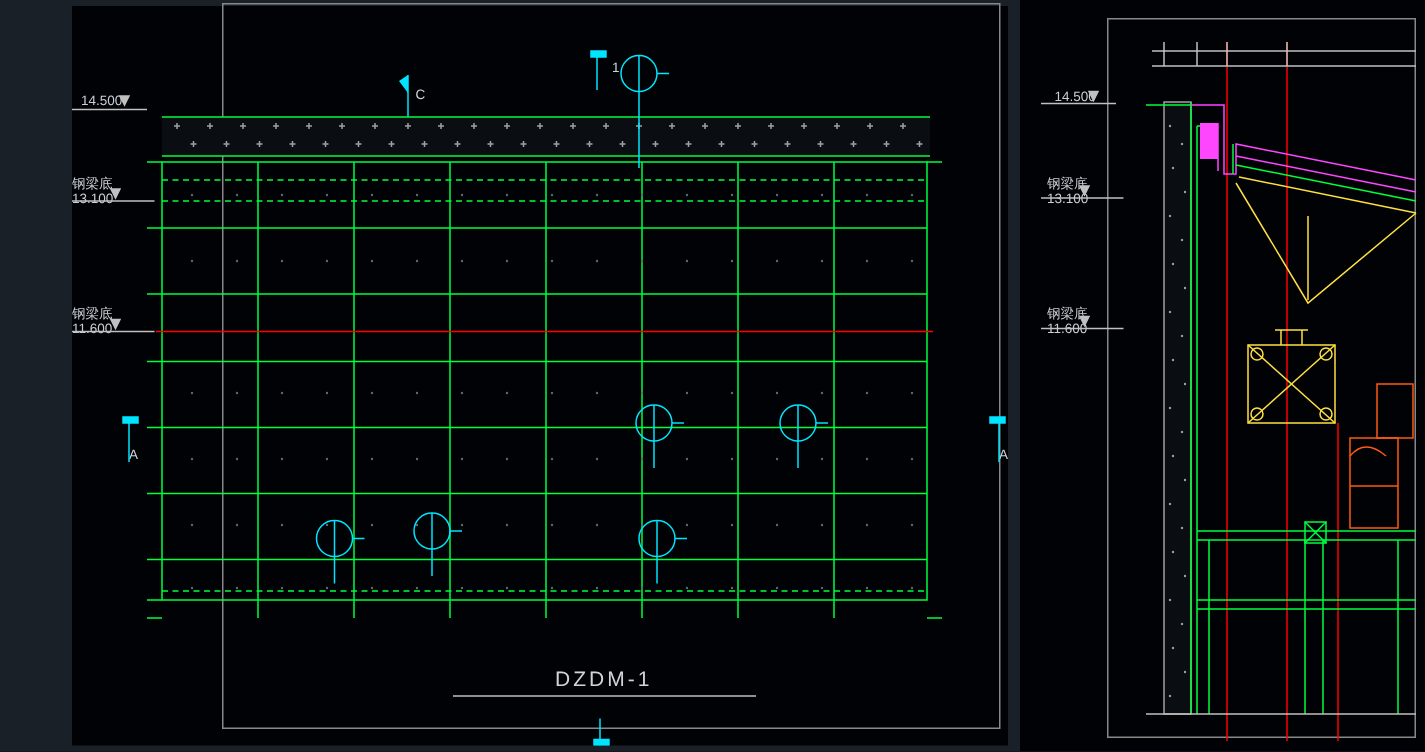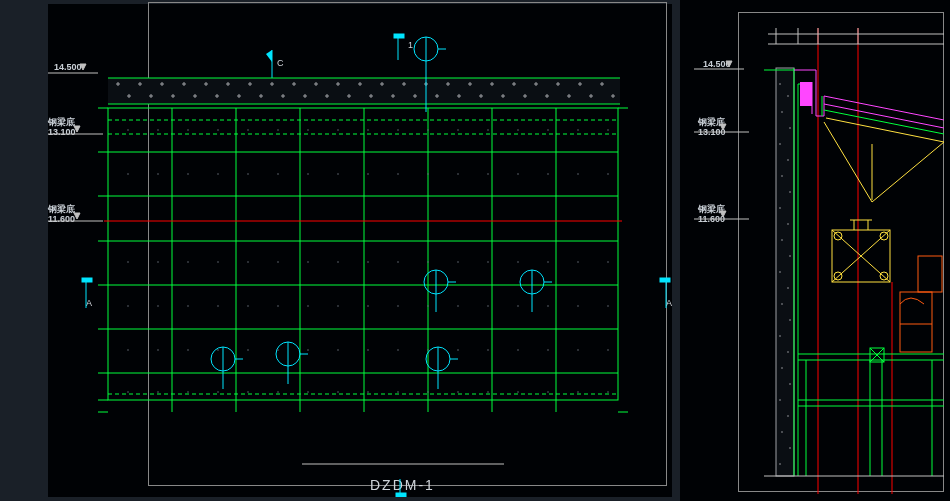--- a/index.html
+++ b/index.html
@@ -31,21 +31,20 @@
     left: 0;
     display: flex;
     flex-direction: column;
     align-items: flex-start;
   }
   .dim-text {
     font-size: 9px;
     line-height: 10px;
     color: #c8cfd6;
     white-space: nowrap;
-    font-weight: bold;
   }
   .grid      { stroke: #00ff3c; stroke-width: 1; fill: none; }
   .grid-dash { stroke: #00ff3c; stroke-width: 1; fill: none; stroke-dasharray: 4 3; }
   .redline   { stroke: #ff0000; stroke-width: 1; }
   .cyan-line { stroke: #00e5ff; stroke-width: 1; fill: none; }
   .cyan-fill { fill: #00e5ff; }
   .white-line{ stroke: #c0c0c0; stroke-width: 1; fill: none; }
   .yellow    { stroke: #ffe040; stroke-width: 1; fill: none; }
   .magenta   { stroke: #ff46ff; stroke-width: 1; fill: none; }
   .mag-fill  { fill: #ff46ff; }
@@ -68,21 +67,21 @@
 <body>
 
 <div class="canvas">
 
   <div class="bg-fill" style="left:48px; top:4px; width:624px; height:493px;"></div>
   <div class="bg-fill" style="left:680px; top:0px; width:270px; height:501px;"></div>
 
   <div class="vp-border" style="left:148px; top:2px; width:517px; height:482px;"></div>
   <div class="vp-border" style="left:738px; top:12px; width:204px; height:478px;"></div>
 
-  <div class="title" style="left:370px; top:444px;margin-top:33px;">DZDM-1</div>
+  <div class="title" style="left:370px; top:444px;">DZDM-1</div>
 
   <div class="dim-wrap" style="top:62px; left:54px;">
     <span class="dim-text">14.500</span>
   </div>
   <div class="dim-wrap" style="top:117px; left:48px;">
     <span class="dim-text">钢梁底</span>
     <span class="dim-text">13.100</span>
   </div>
   <div class="dim-wrap" style="top:204px; left:48px;">
     <span class="dim-text">钢梁底</span>

